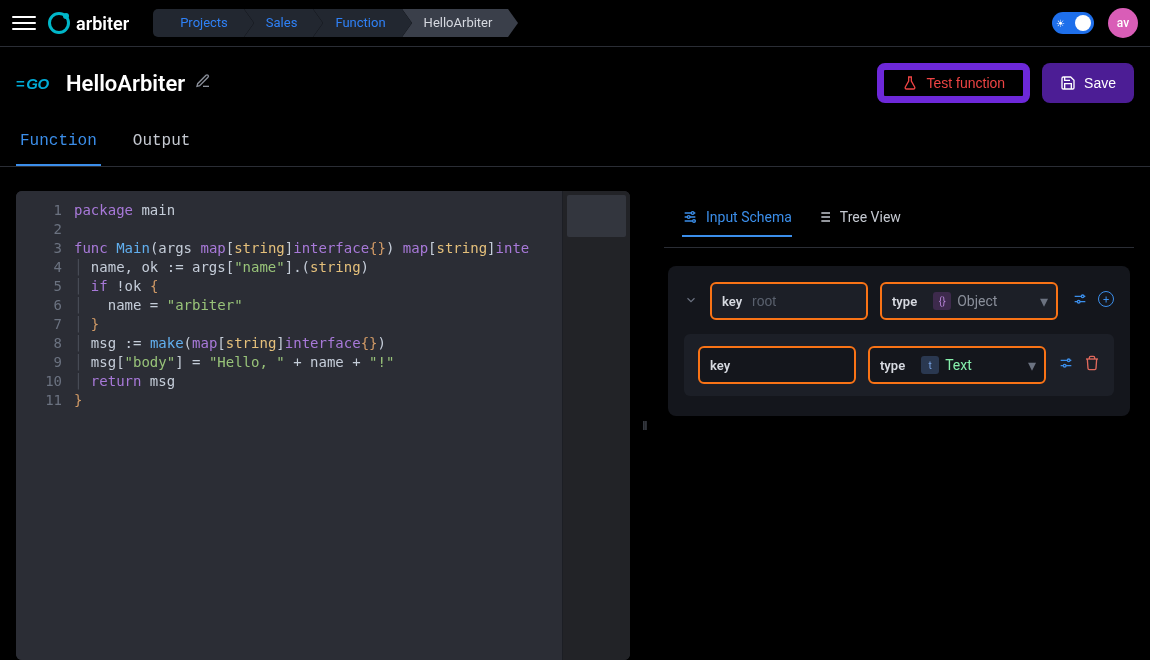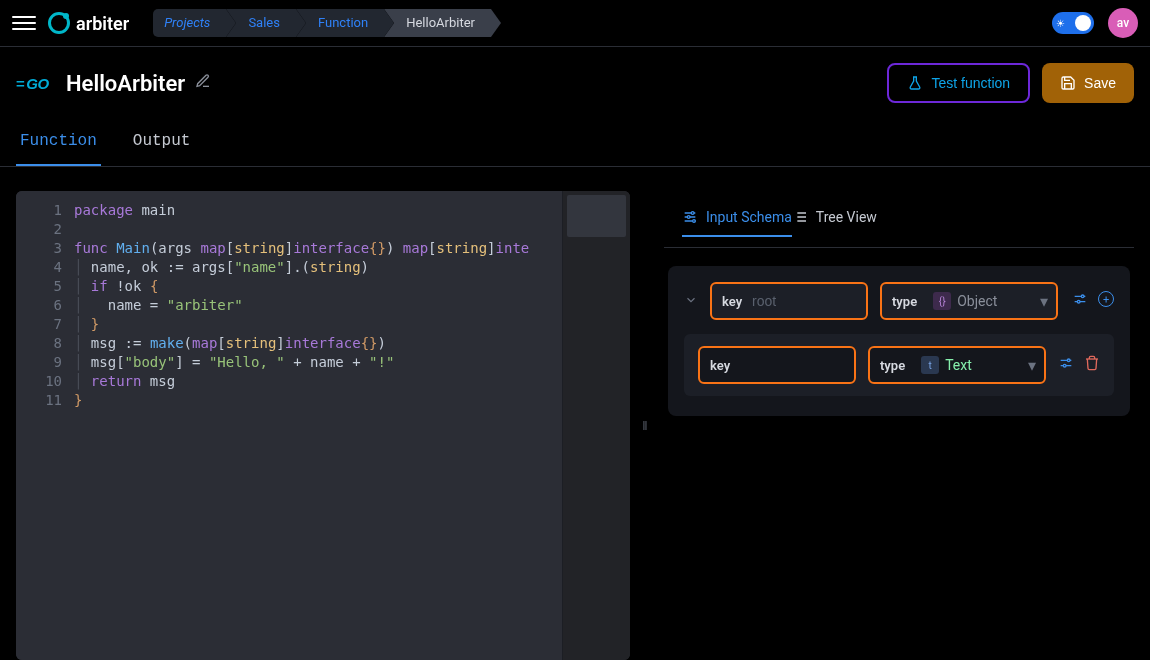--- a/index.html
+++ b/index.html
@@ -38,21 +38,21 @@
     content:""; position:absolute; width:6px; height:6px; background:#00b7c9;
     border-radius:50%; top:-2px; right:-2px;
   }
 
   .breadcrumbs { display: flex; align-items: center; margin-left: 12px; }
   .crumb {
     height: 28px; line-height: 28px; padding: 0 16px 0 22px;
     background: #222730; color: #2f81f7; font-size: 13px; position: relative;
     cursor: pointer;
   }
-  .crumb:first-child { padding-left: 11px; border-radius: 5px 0 0 5px; font-style: italic; }
+  .crumb:first-child { padding-left: 27px; border-radius: 5px 0 0 5px; }
   .crumb::after {
     content: ""; position: absolute; right: -10px; top: 0;
     border-top: 14px solid transparent; border-bottom: 14px solid transparent;
     border-left: 10px solid #222730; z-index: 2;
   }
   .crumb::before {
     content:""; position:absolute; left:0; top:0;
     border-top:14px solid transparent; border-bottom:14px solid transparent;
     border-left:10px solid #000;
   }
@@ -95,22 +95,22 @@
     content:"="; color:#00acd7; margin-right:2px; font-style:normal; font-weight:700;
   }
   .page-title { font-size: 22px; font-weight: 600; margin-right: 10px; }
   .edit-ic { color: #8a8f9a; cursor: pointer; }
   .title-actions { margin-left: auto; display: flex; gap: 12px; }
   .btn {
     height: 40px; padding: 0 18px; border-radius: 8px; font-size: 14px;
     display: flex; align-items: center; gap: 8px; cursor: pointer;
     border: none;
   }
-  .btn-outline { background: transparent; border: 2px solid #6d28d9; color: #0ea5e9; }
-  .btn-primary { background: #a16207; color: #fff; }
+  .btn-outline { background: transparent; border: 7px solid #6d28d9; color: #ef4444; }
+  .btn-primary { background: #4c1d95; color: #fff; }
   .btn svg { width: 16px; height: 16px; }
 
   
   .tabs-row {
     height: 48px; border-bottom: 1px solid #2a2d35;
     display: flex; align-items: flex-end; padding: 0 16px; gap: 28px;
   }
   .tab {
     padding: 0 4px 14px 4px; font-size: 16px; color: #c5c9d1; cursor: pointer;
     border-bottom: 2px solid transparent;
@@ -156,21 +156,21 @@
   .typ  { color: #e5c07b; }
   .str  { color: #98c379; }
   .fn   { color: #61afef; }
   .pl   { color: #c5cdd9; }
   .br   { color: #d19a66; }
   .guide{ color:#4a4e58; }
 
   
   .panel { flex: 1; padding-left: 4px; }
   .panel-tabs {
-    display: flex; border-bottom: 1px solid #2a2d35;
+    display: flex; gap: 24px; border-bottom: 1px solid #2a2d35;
     padding: 18px 0 10px 18px;
   }
   .ptab { display: flex; align-items: center; gap: 8px; color: #c5c9d1; font-size: 14px; cursor: pointer; padding-bottom:10px; border-bottom:2px solid transparent;}
   .ptab.active { color: #3b8eea; border-bottom-color:#3b8eea;}
   .ptab svg { width: 16px; height: 16px; }
 
   .schema-card {
     margin: 18px 4px 0 4px; background: #14161c; border-radius: 8px;
     padding: 16px 16px 20px 16px;
   }

